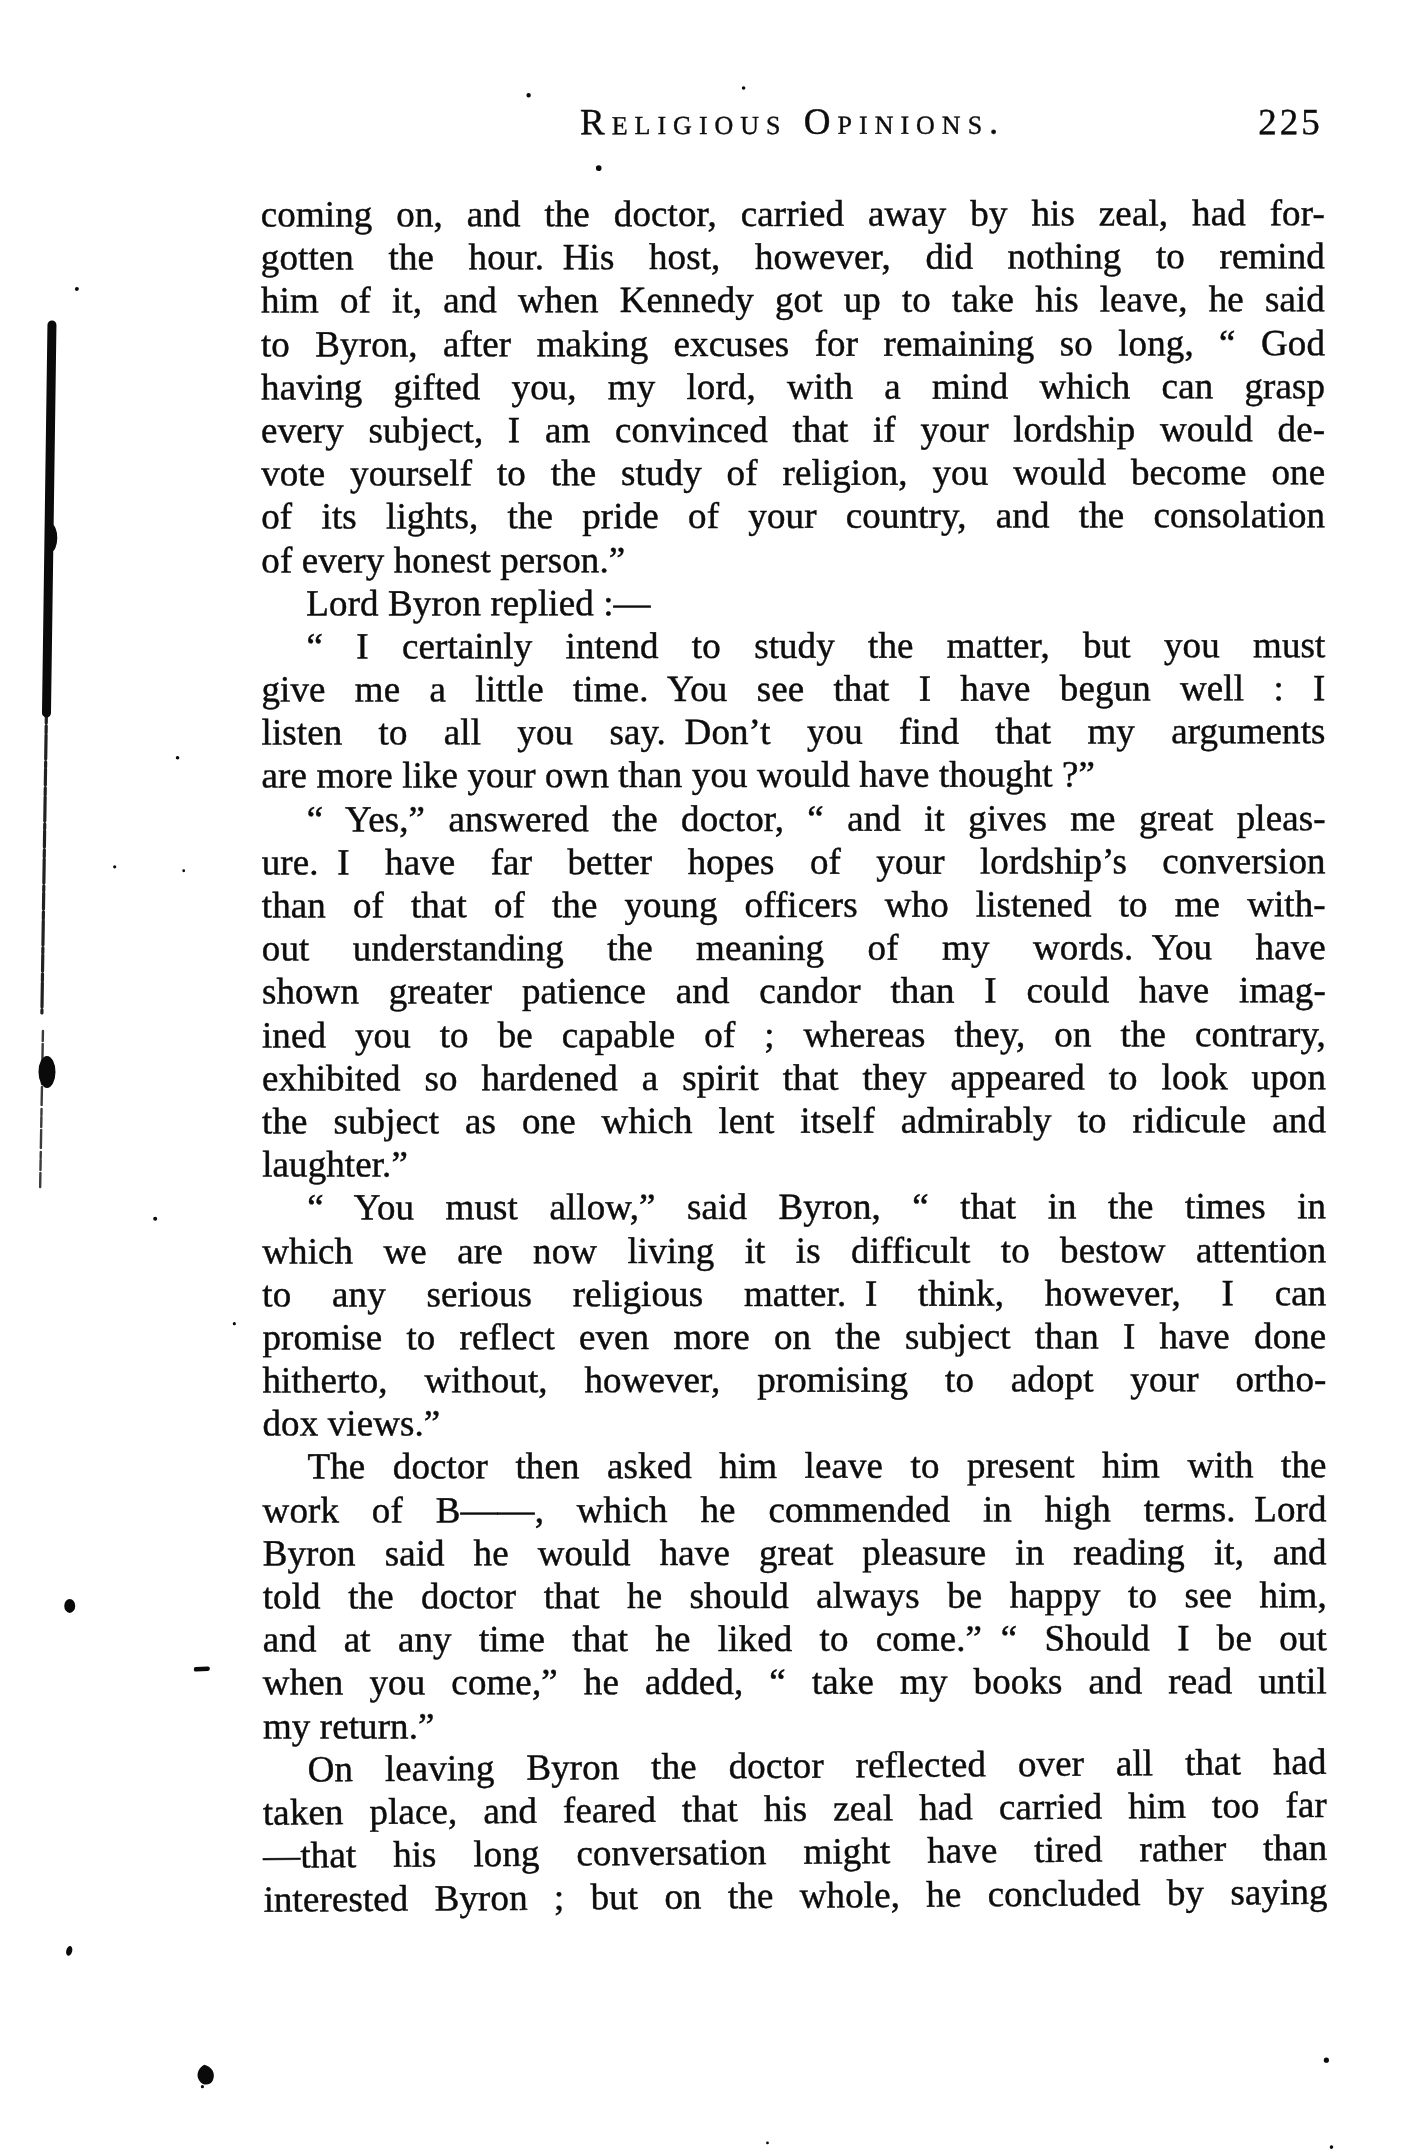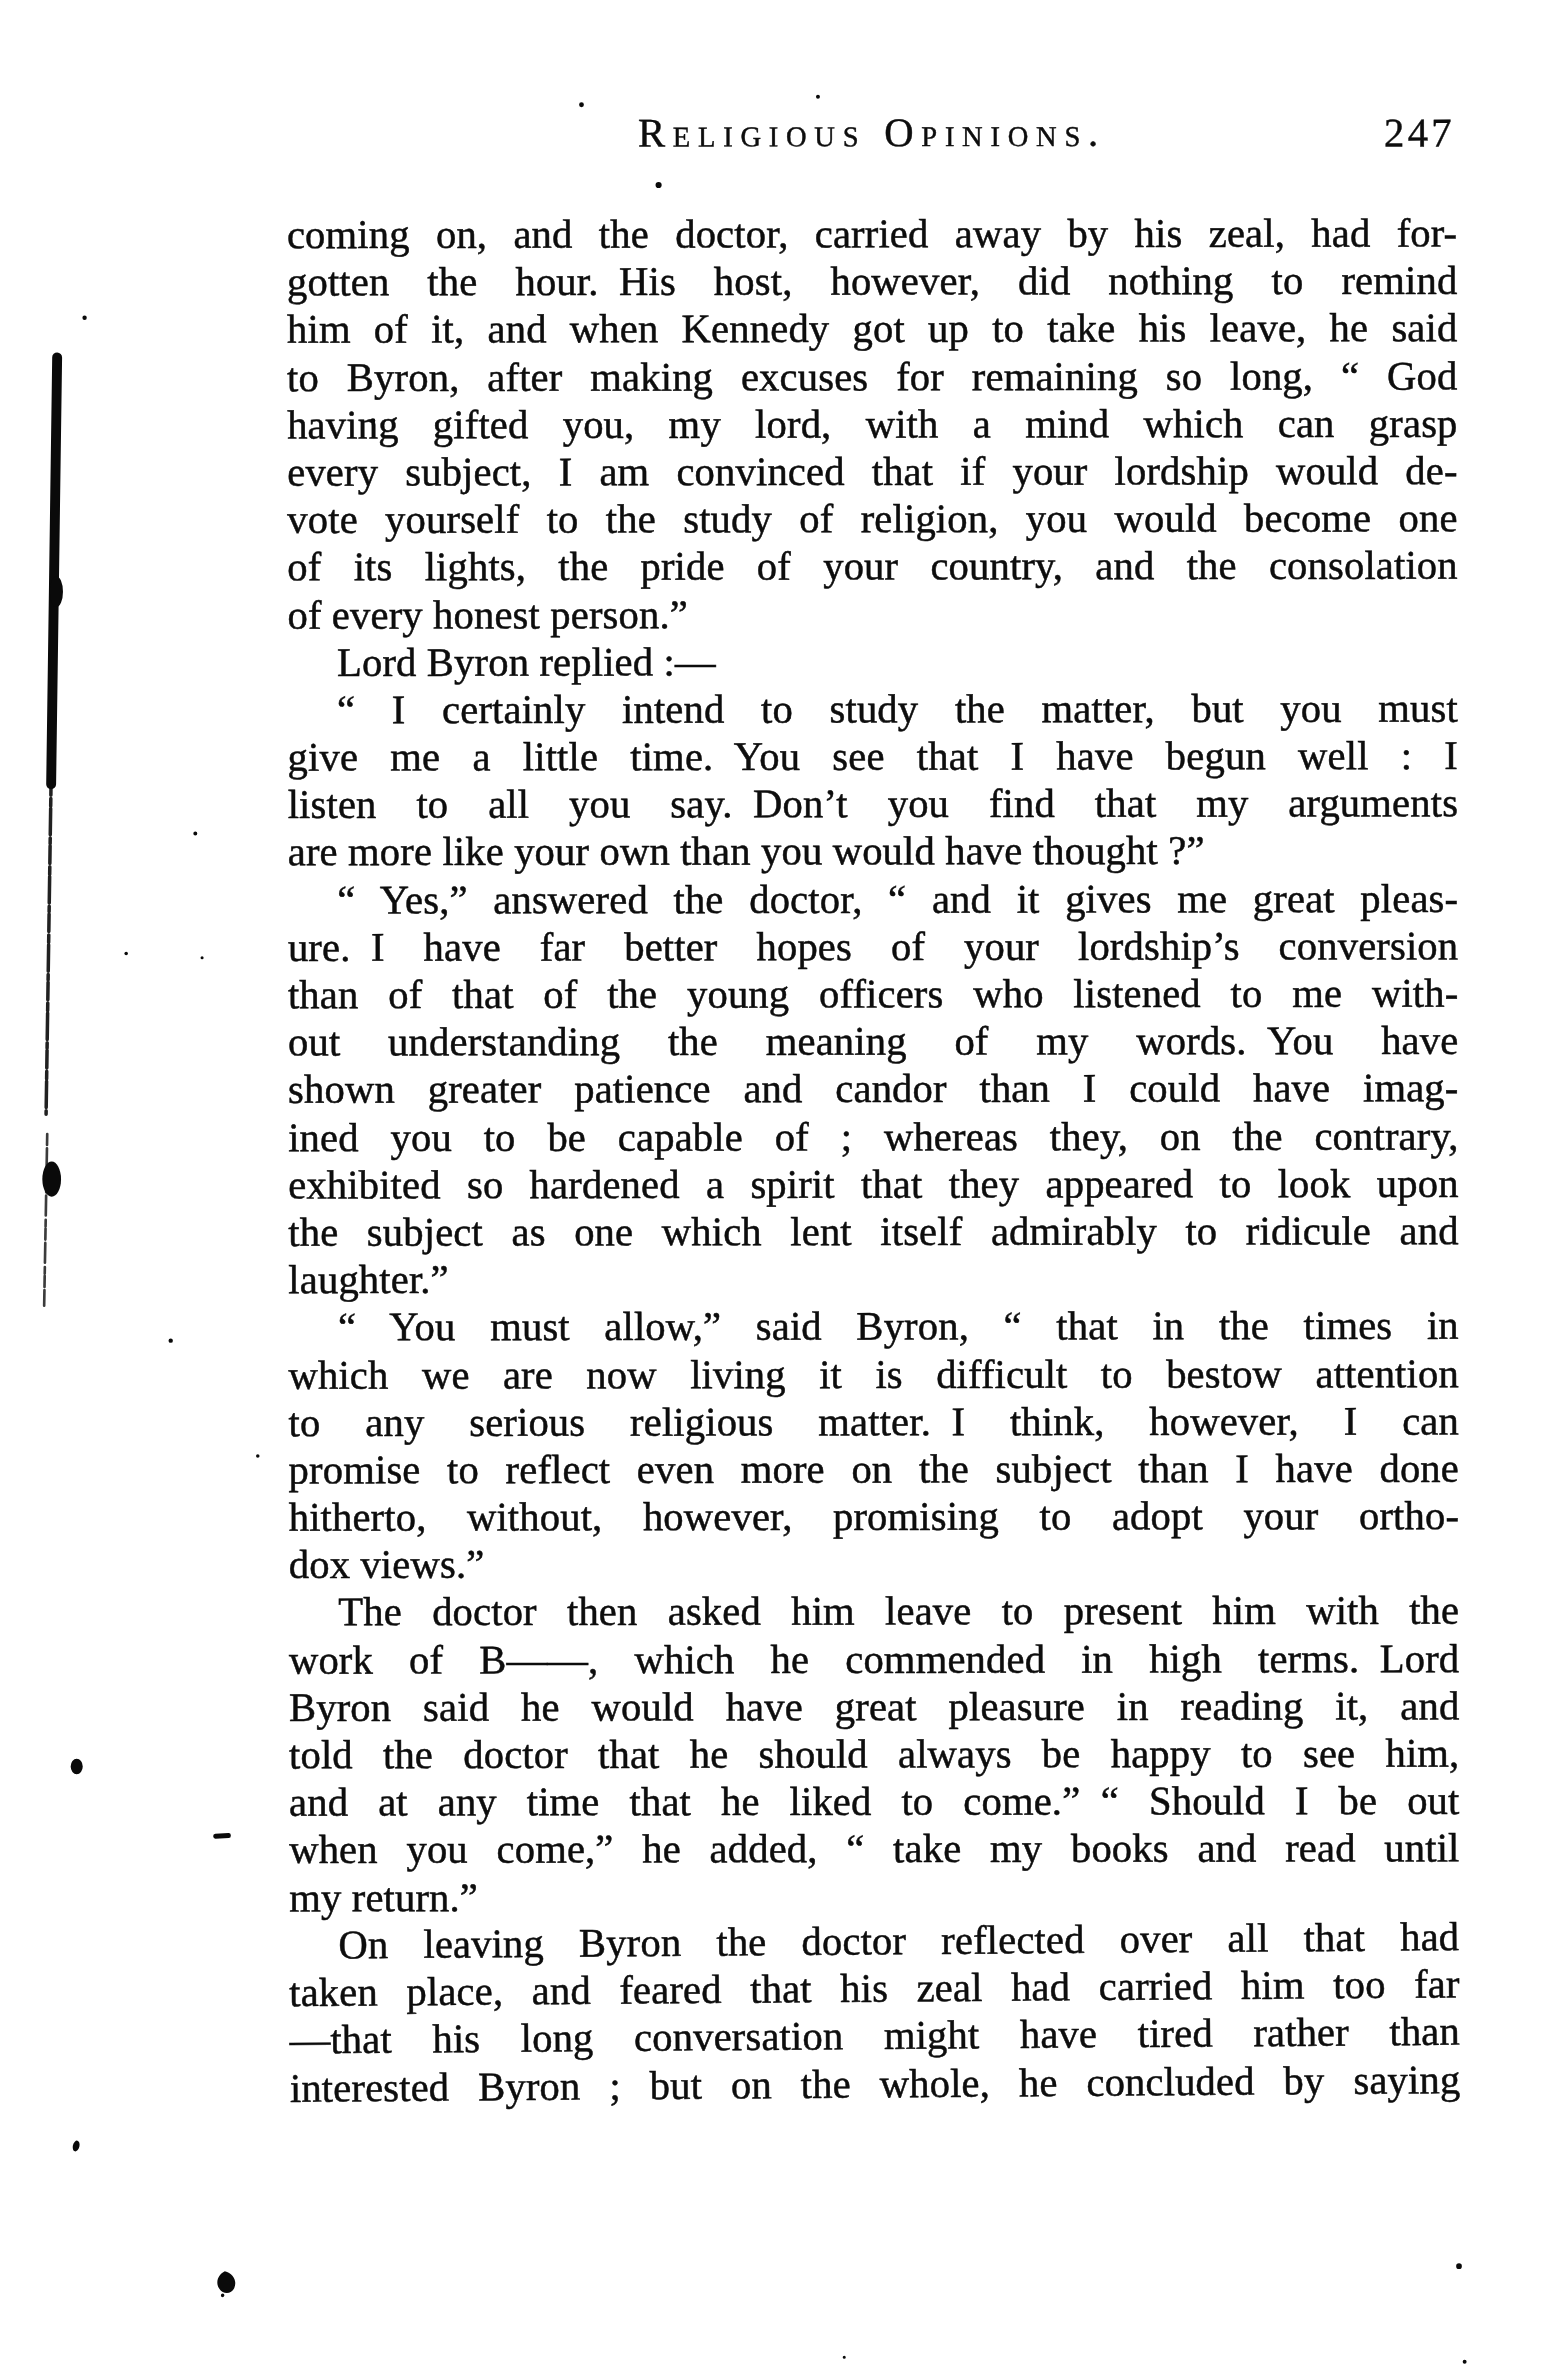--- a/index.html
+++ b/index.html
@@ -42,21 +42,21 @@
   
   .artifacts { position: absolute; left: 0; top: 0; width: 1410px; height: 2156px; }
 </style>
 </head>
 <body>
 
 <div class="page">
 
   <div class="running-head">
     <span class="running-title">Religious Opinions.</span>
-    <span class="page-number">247</span>
+    <span class="page-number">225</span>
   </div>
 
   <main class="text-block" id="text-block">
       <div class="paragraph">
         <div class="line">coming on, and the doctor, carried away by his zeal, had for-</div>
         <div class="line">gotten the hour. His host, however, did nothing to remind</div>
         <div class="line">him of it, and when Kennedy got up to take his leave, he said</div>
         <div class="line">to Byron, after making excuses for remaining so long, “ God</div>
         <div class="line">having gifted you, my lord, with a mind which can grasp</div>
         <div class="line">every subject, I am convinced that if your lordship would de-</div>

